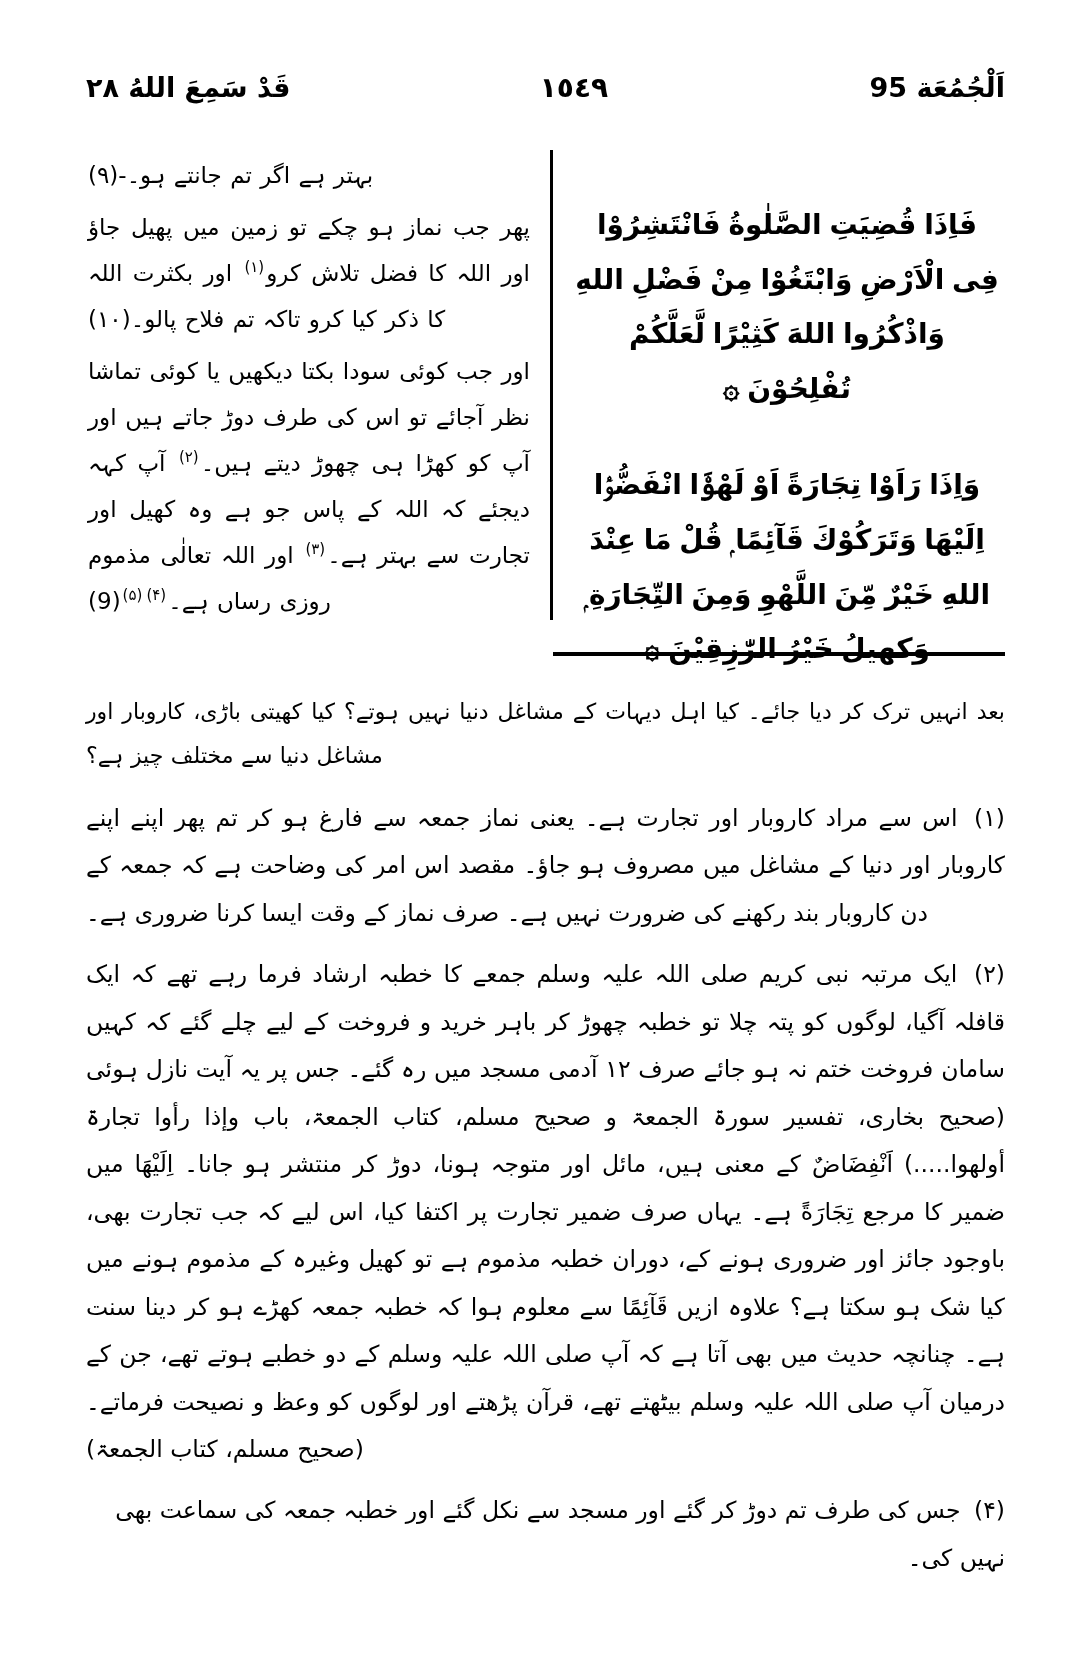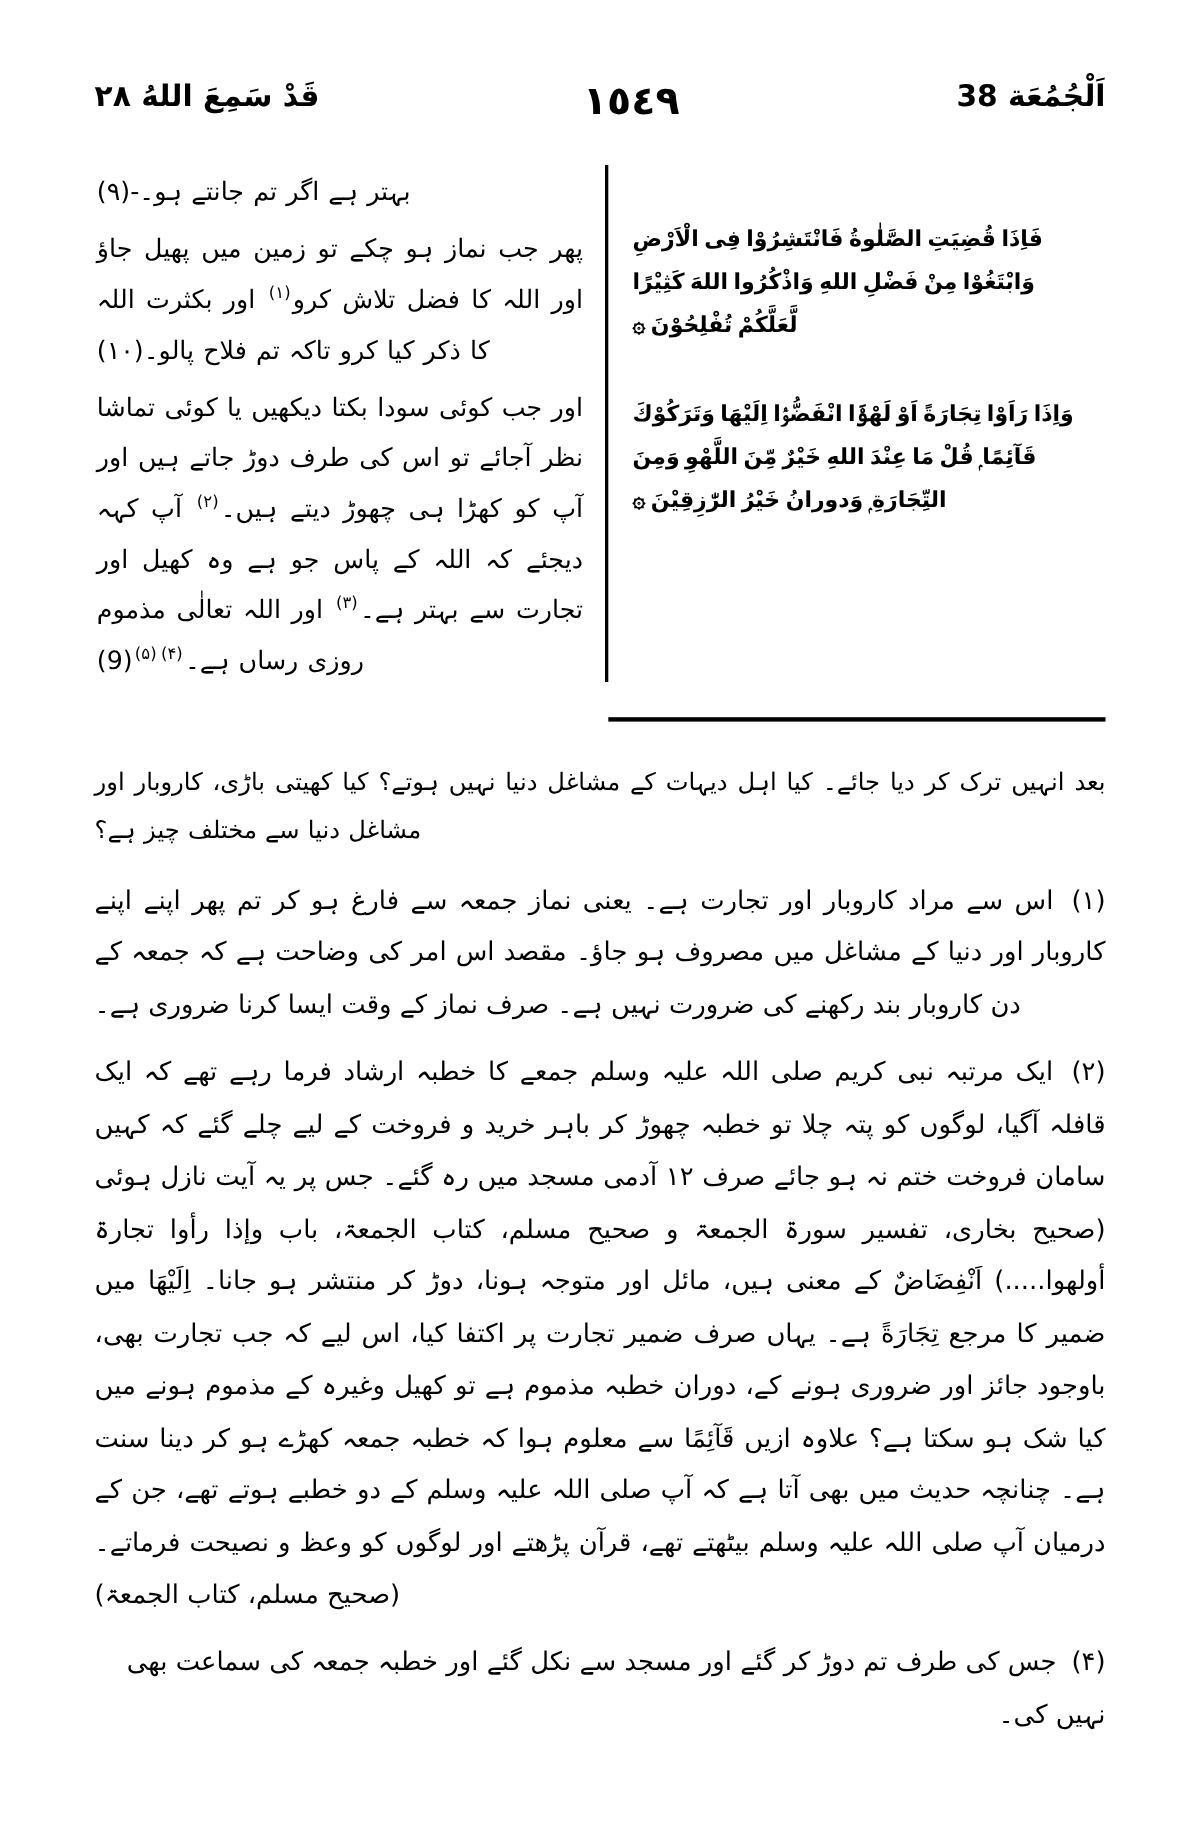--- a/index.html
+++ b/index.html
@@ -35,21 +35,21 @@
   }
   .hdr-item {
     font-size: 27px;
     line-height: 1.15;
     font-weight: 700;
     white-space: nowrap;
     letter-spacing: -0.5px;
   }
   .hdr-juz { text-align: right; }
   .hdr-page {
-    font-size: 36px;
+    font-size: 28px;
     font-weight: 700;
     letter-spacing: 1px;
     transform: translateX(-6px);
   }
   .hdr-surah { text-align: left; }
 
   
   .scripture {
     position: absolute;
     top: 150px;
@@ -69,24 +69,24 @@
     padding-top: 48px;
   }
   .col-urdu {
     flex: 1 1 auto;
     padding-right: 20px;
     padding-left: 2px;
     padding-top: 2px;
   }
 
   .ayah-block {
-    font-size: 20px;
+    font-size: 28px;
     line-height: 1.95;
     font-weight: 700;
-    text-align: left;
+    text-align: center;
     letter-spacing: -0.6px;
     margin-bottom: 42px;
     word-spacing: -2px;
   }
   .ayah-block:last-child { margin-bottom: 0; }
 
   .urdu-para {
     font-size: 23px;
     line-height: 2.0;
     text-align: justify;
@@ -144,30 +144,30 @@
     font-weight: 400;
     padding-left: 6px;
   }
 </style>
 </head>
 <body>
 
 <div class="page">
 
   <div class="page-header">
-    <div class="hdr-item hdr-surah">اَلْجُمُعَة 38</div>
+    <div class="hdr-item hdr-surah">اَلْجُمُعَة 95</div>
     <div class="hdr-item hdr-page">١٥٤٩</div>
     <div class="hdr-item hdr-juz">قَدْ سَمِعَ اللهُ ٢٨</div>
   </div>
 
   <div class="scripture">
 
     <div class="col-arabic">
       <div class="ayah-block">فَاِذَا قُضِيَتِ الصَّلٰوةُ فَانْتَشِرُوْا فِى الْاَرْضِ وَابْتَغُوْا مِنْ فَضْلِ اللهِ وَاذْكُرُوا اللهَ كَثِيْرًا لَّعَلَّكُمْ تُفْلِحُوْنَ ۞</div>
-      <div class="ayah-block">وَاِذَا رَاَوْا تِجَارَةً اَوْ لَهْوَۨا انْفَضُّوْۤا اِلَيْهَا وَتَرَكُوْكَ قَآئِمًا ۭ قُلْ مَا عِنْدَ اللهِ خَيْرٌ مِّنَ اللَّهْوِ وَمِنَ التِّجَارَةِ ۭ وَدورانُ خَيْرُ الرّٰزِقِيْنَ ۞</div>
+      <div class="ayah-block">وَاِذَا رَاَوْا تِجَارَةً اَوْ لَهْوَۨا انْفَضُّوْۤا اِلَيْهَا وَتَرَكُوْكَ قَآئِمًا ۭ قُلْ مَا عِنْدَ اللهِ خَيْرٌ مِّنَ اللَّهْوِ وَمِنَ التِّجَارَةِ ۭ وَکھیلُ خَيْرُ الرّٰزِقِيْنَ ۞</div>
     </div>
 
     <div class="col-urdu">
 
       <p class="urdu-para tail">
         <span>بہتر ہے اگر تم جانتے ہو۔</span>-<span>(۹)</span>
       </p>
 
       <p class="urdu-para">
         <span>پھر جب نماز ہو چکے تو زمین میں پھیل جاؤ اور اللہ کا فضل تلاش کرو</span><sup class="fn">(۱)</sup>

